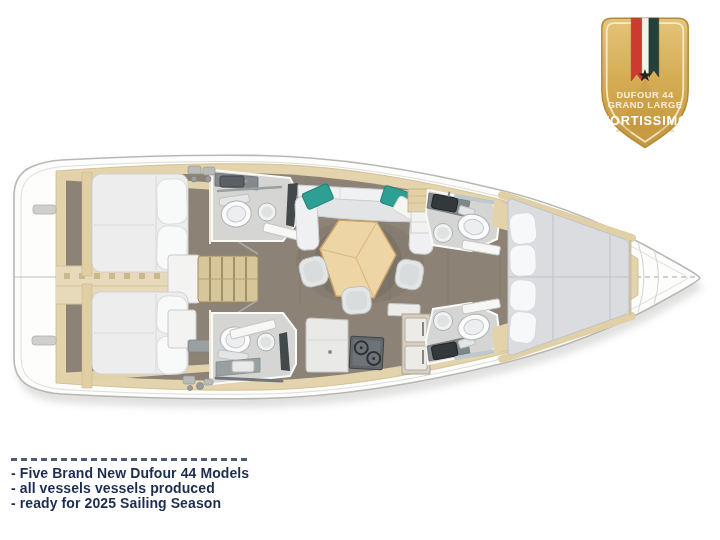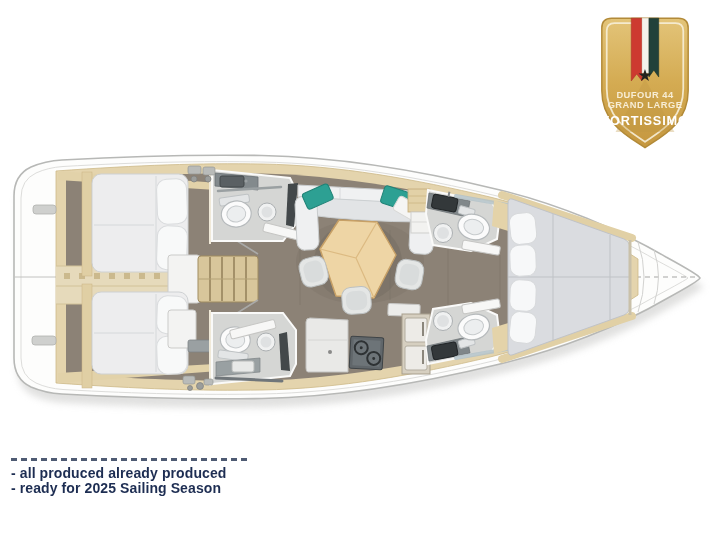--- a/index.html
+++ b/index.html
@@ -258,17 +258,18 @@
     </g>
     <text x="54" y="76" text-anchor="middle" font-size="17" fill="#23231f">★</text>
     <text x="54" y="93" text-anchor="middle" font-size="9.5" font-weight="bold" fill="#faf1dc" letter-spacing="0.5" opacity="0.95">DUFOUR 44</text>
     <text x="54" y="104" text-anchor="middle" font-size="9.5" font-weight="bold" fill="#faf1dc" letter-spacing="0.5" opacity="0.95">GRAND LARGE</text>
     <text x="54" y="121" text-anchor="middle" font-size="13" font-weight="bold" fill="#ffffff" letter-spacing="0.8">FORTISSIMO</text>
   </svg>
 </div>
 
 <div class="announcement">
   <div class="rule"></div>
-  <div class="item">- all produced already produced</div>
+  <div class="item">- Five Brand New Dufour 44 Models</div>
+  <div class="item">- all vessels vessels produced</div>
   <div class="item">- ready for 2025 Sailing Season</div>
 </div>
 
 </div>
 
 </body></html>

